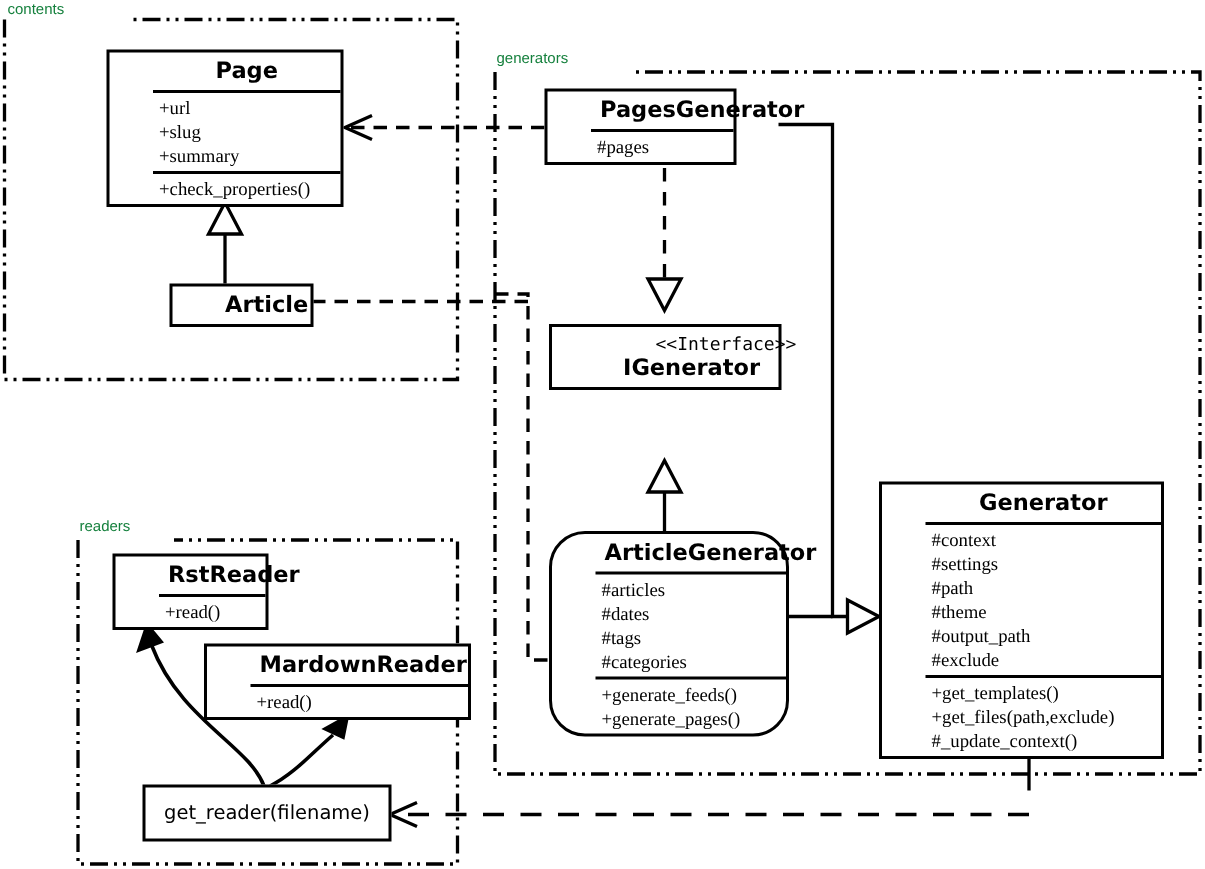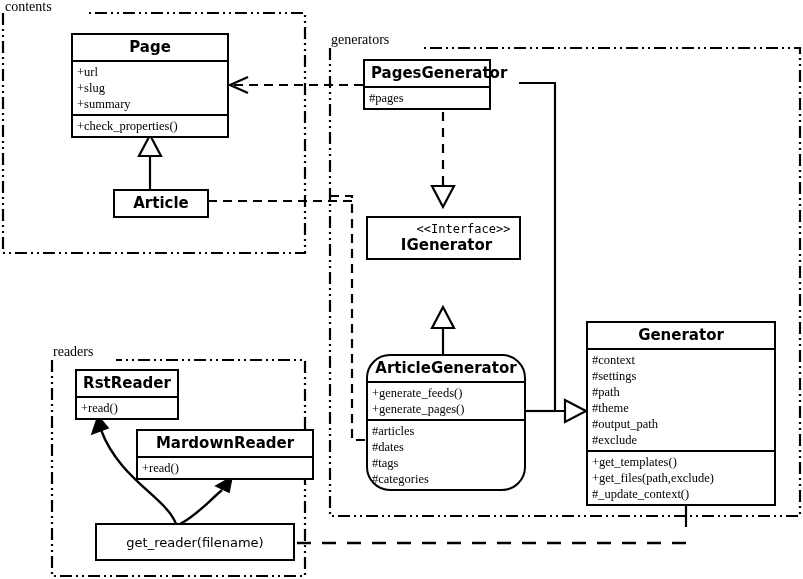--- a/index.html
+++ b/index.html
@@ -18,35 +18,36 @@
   svg.layer {
     position: absolute;
     left: 0;
     top: 0;
     width: 803px;
     height: 579px;
   }
   
   .pkg-label {
     position: absolute;
-    font-family: Liberation Serif, serif;
-    font-size: 14px;
-    color: #000000;
+    font-family: Liberation Sans, sans-serif;
+    font-size: 10px;
+    color: #15803d;
     white-space: nowrap;
     line-height: 14px;
   }
   
   .uml {
     position: absolute;
     border: 2px solid #000;
     background: #ffffff;
     box-sizing: border-box;
   }
   .uml .sect {
     border-top: 2px solid #000;
+    margin-left: 29px;
   }
   .uml .sect:first-child {
     border-top: none;
   }
   .uml .title {
     font-family: "DejaVu Sans", sans-serif;
     font-weight: bold;
     font-size: 15px;
     text-align: center;
     padding: 4px 6px 5px 6px;
@@ -194,28 +195,28 @@
   <div class="uml" style="left:366px; top:216px; width:155px;">
     <div class="sect">
       <div class="stereo" style="padding-top:4px;">&lt;&lt;Interface&gt;&gt;</div>
       <div class="title" style="padding-top:1px;padding-left:12px;">IGenerator</div>
     </div>
   </div>
 
   <div class="uml" style="left:366px; top:354px; width:160px;border-radius:24px;">
     <div class="sect title">ArticleGenerator</div>
     <div class="sect members">
-      <div>+generate_feeds()</div>
-      <div>+generate_pages()</div>
-    </div>
-    <div class="sect members">
       <div>#articles</div>
       <div>#dates</div>
       <div>#tags</div>
       <div>#categories</div>
+    </div>
+    <div class="sect members">
+      <div>+generate_feeds()</div>
+      <div>+generate_pages()</div>
     </div>
   </div>
 
   <div class="uml" style="left:586px; top:321px; width:190px;">
     <div class="sect title">Generator</div>
     <div class="sect members">
       <div>#context</div>
       <div>#settings</div>
       <div>#path</div>
       <div>#theme</div>
@@ -236,15 +237,15 @@
     </div>
   </div>
 
   <div class="uml" style="left:136px; top:429px; width:178px;">
     <div class="sect title">MardownReader</div>
     <div class="sect members">
       <div>+read()</div>
     </div>
   </div>
 
-  <div class="fnbox" style="left:95px; top:523px; width:200px; height:38px;">get_reader(filename)</div>
+  <div class="fnbox" style="left:95px; top:523px; width:166px; height:38px;">get_reader(filename)</div>
 
 </div>
 
 </body></html>

